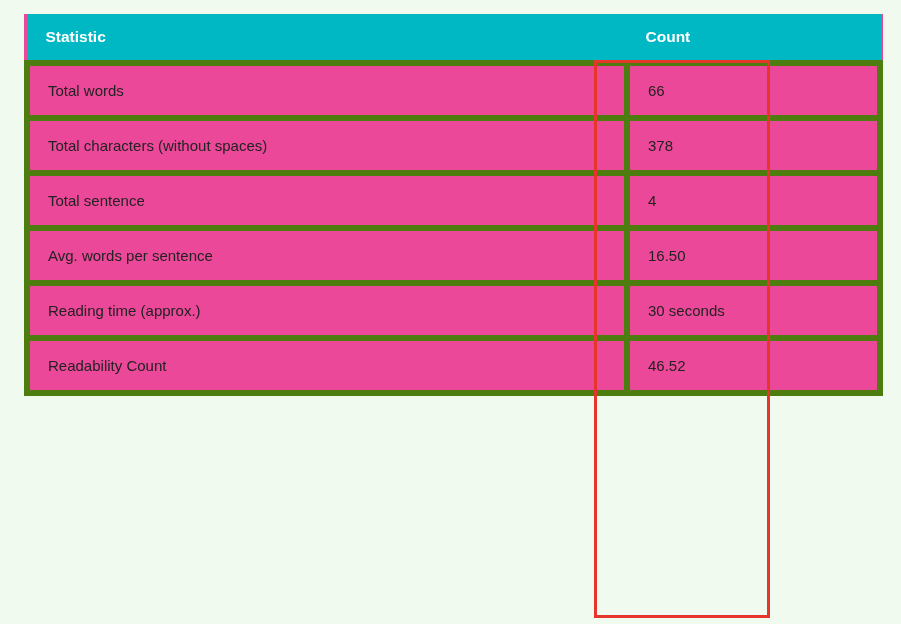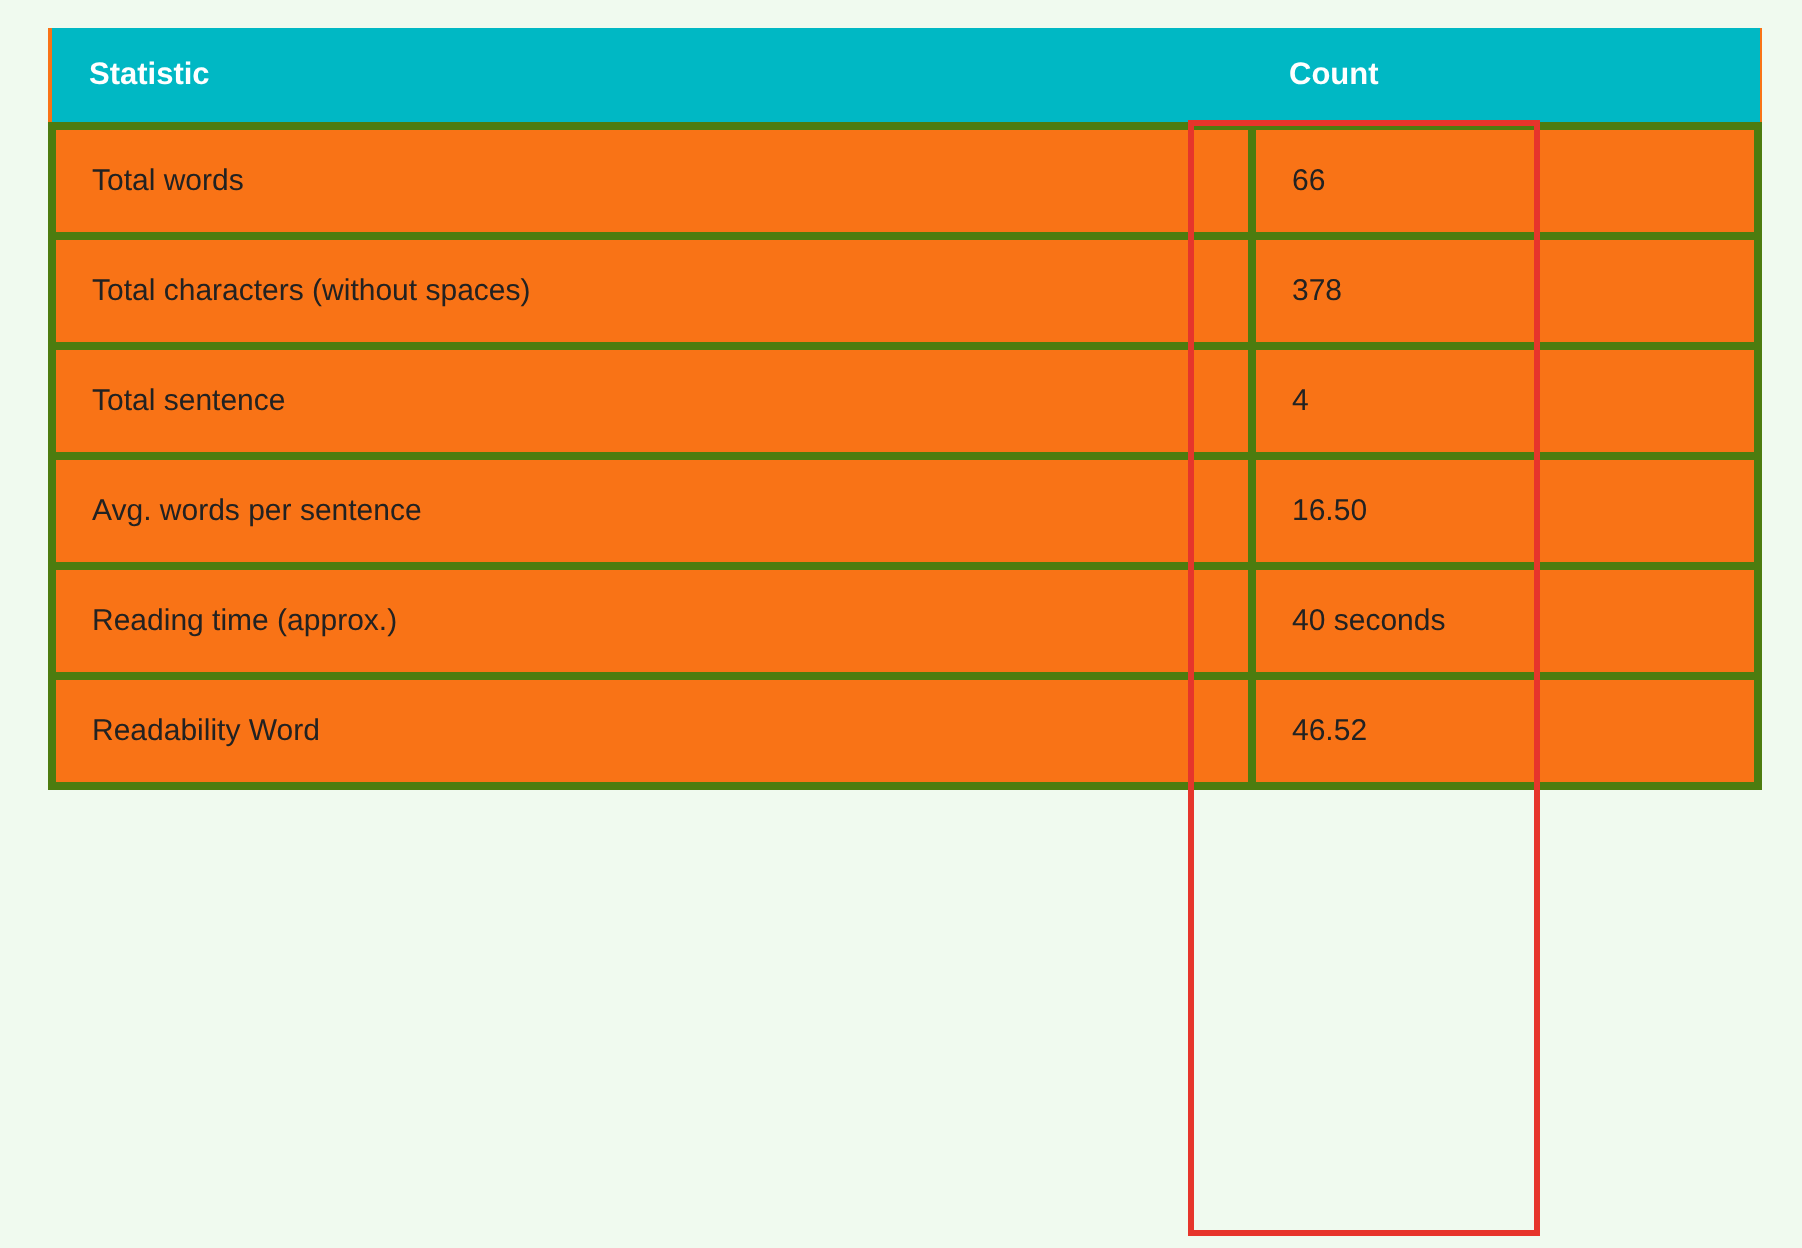--- a/index.html
+++ b/index.html
@@ -13,25 +13,25 @@
   }
   .wrap {
     position: relative;
     padding: 14px 24px 24px 24px;
     box-sizing: border-box;
     width: 901px;
   }
   table.stats {
     width: 100%;
     border-collapse: collapse;
-    background: #f97316;
+    background: #ec4899;
     table-layout: fixed;
   }
   table.stats th, table.stats td {
-    border: 4px solid #4d7c0f;
+    border: 6px solid #4d7c0f;
     text-align: left;
     padding: 0 18px;
     font-size: 15px;
     color: #222;
     height: 55px;
     vertical-align: middle;
     box-sizing: border-box;
   }
   table.stats thead th {
     background: #00b8c4;
@@ -79,23 +79,23 @@
       <tr>
         <td>Total sentence</td>
         <td>4</td>
       </tr>
       <tr>
         <td>Avg. words per sentence</td>
         <td>16.50</td>
       </tr>
       <tr>
         <td>Reading time (approx.)</td>
-        <td>40 seconds</td>
+        <td>30 seconds</td>
       </tr>
       <tr>
-        <td>Readability Word</td>
+        <td>Readability Count</td>
         <td>46.52</td>
       </tr>
     </tbody>
   </table>
 
   <div class="highlight-box" style="left:594px;top:60px;width:176px;height:558px;"></div>
 </div>
 
 </body></html>

